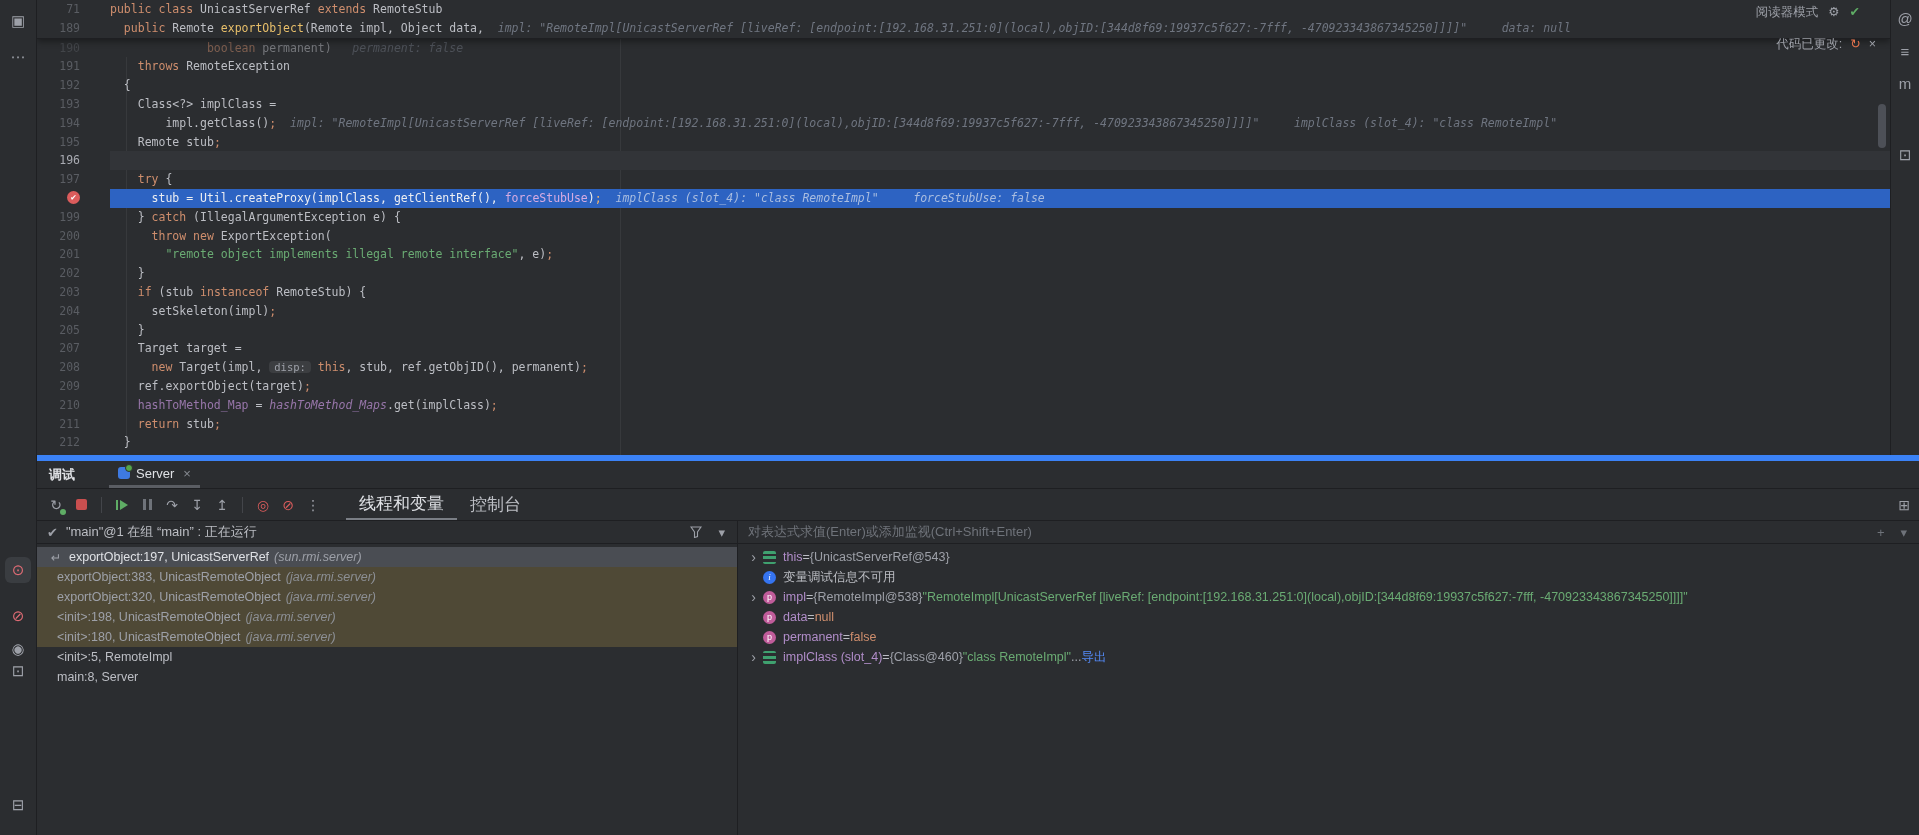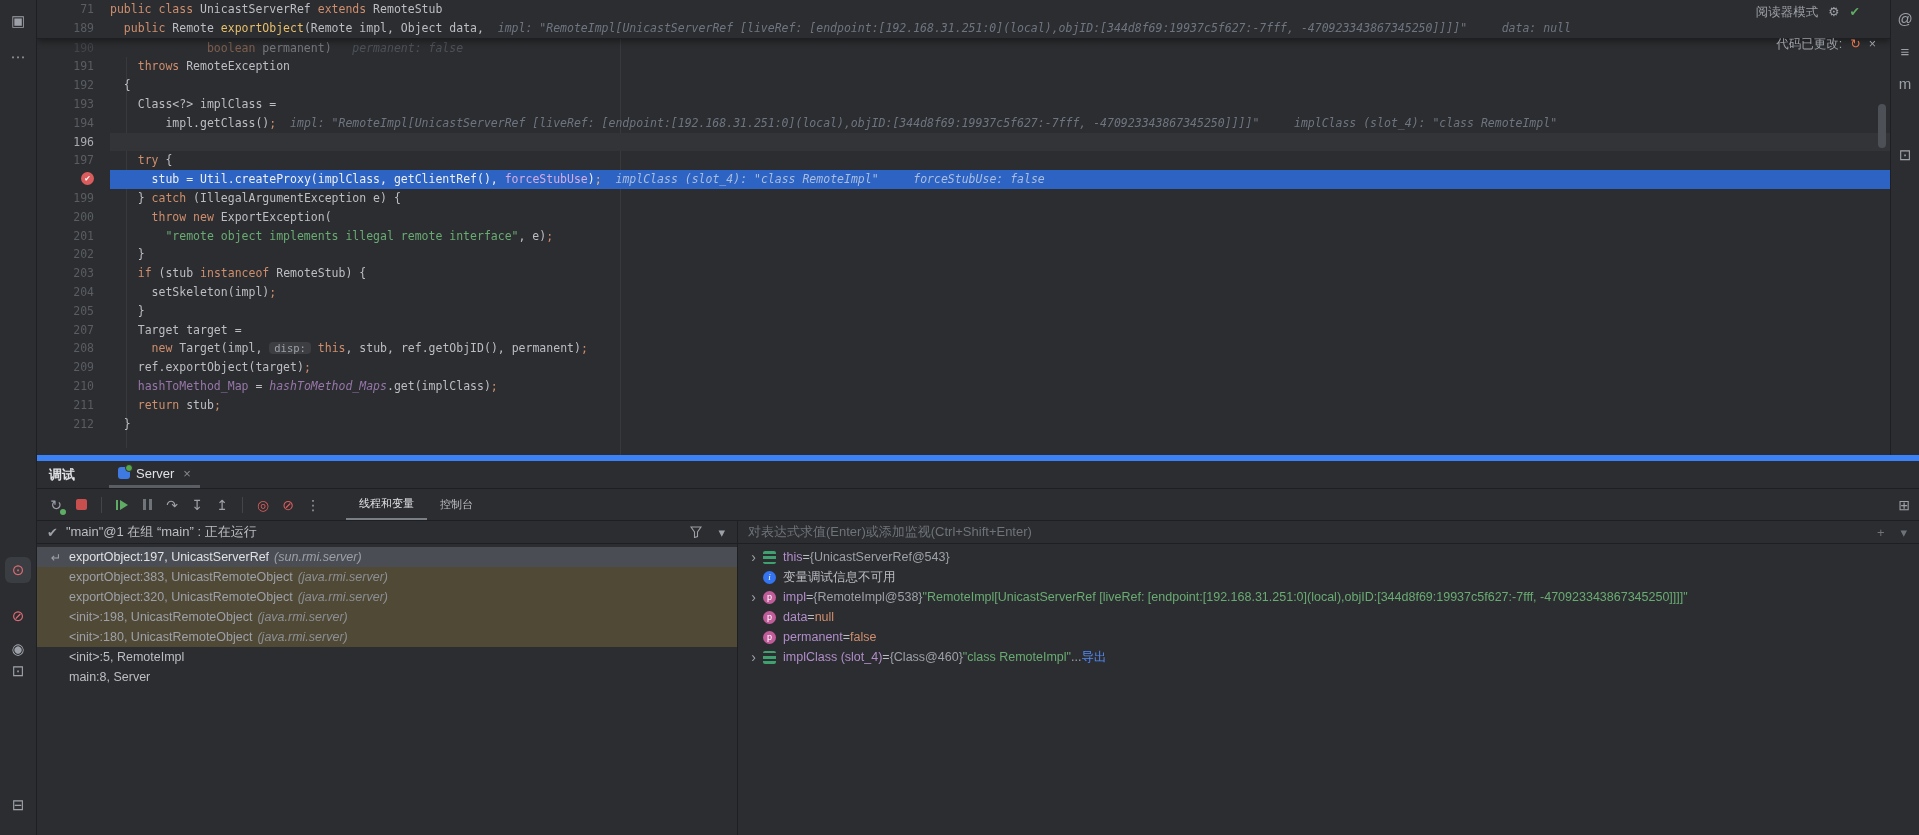--- a/index.html
+++ b/index.html
@@ -12,21 +12,21 @@
   .st-icon{position:absolute;left:50%;transform:translateX(-50%);width:26px;height:26px;
            display:flex;align-items:center;justify-content:center;color:#9DA0A8;font-size:15px;
            border-radius:6px;cursor:pointer}
   .st-icon.red{color:#E06C75}
   .st-icon.active{background:#3A3D41}
   
   .editor{position:absolute;left:37px;top:0;width:1853px;height:455px;background:#2B2D30;overflow:hidden;
           font-family:"DejaVu Sans Mono",monospace;font-size:11.5px;line-height:18.8px}
   .guide{position:absolute;top:0;bottom:0;width:1px;background:#37393C;z-index:0}
   .code-row{display:flex;height:18.8px;white-space:pre;position:relative;z-index:1}
-  .gutter{flex:0 0 73px;width:73px;box-sizing:border-box;text-align:right;padding-right:16px;color:#5A5D63}
+  .gutter{flex:0 0 73px;width:73px;box-sizing:border-box;text-align:right;padding-right:30px;color:#5A5D63}
   .code{flex:1;color:#BCBEC4}
   #sticky-lines{position:relative;z-index:3;background:#2B2D30;border-bottom:1px solid #1E1F22;
                 box-shadow:0 3px 6px rgba(0,0,0,.35)}
   .code-row.dim{opacity:.5}
   .code-row.current .code{background:#323438}
   .code-row.current .gutter{color:#A9ABB2}
   .code-row.exec .code{background:#2D63C2}
   .bp{display:inline-block;width:13px;height:13px;border-radius:50%;background:#DB5C5C;color:#fff;
       font-size:9px;line-height:13px;text-align:center;vertical-align:middle;margin-top:-2px}
   .t-kw{color:#CF8E6D}.t-plain{color:#BCBEC4}.t-method{color:#E8BF6A}.t-str{color:#6AAB73}
@@ -60,35 +60,35 @@
   .tb-icon{width:22px;height:22px;display:flex;align-items:center;justify-content:center;font-size:14px;
            border-radius:4px;cursor:pointer;position:relative;color:#9DA0A8}
   .tb-sep{width:1px;height:16px;background:#43454A;margin:0 6px}
   .tb-icon.rerun::after{content:"";position:absolute;width:6px;height:6px;border-radius:50%;background:#5FAD65;right:1px;bottom:1px}
   .tb-icon.stop::before{content:"";width:11px;height:11px;background:#C94F4F;border-radius:2px;display:block}
   .tb-icon.resume::before{content:"";width:2px;height:10px;background:#5FAD65;margin-right:2px}
   .tb-icon.resume::after{content:"";width:0;height:0;border-left:8px solid #5FAD65;border-top:5px solid transparent;border-bottom:5px solid transparent}
   .tb-icon.pause::before{content:"";width:3px;height:11px;background:#6F737A;margin-right:3px}
   .tb-icon.pause::after{content:"";width:3px;height:11px;background:#6F737A}
   .dbg-tw-tabs{display:flex;margin-left:22px;height:100%}
-  .tw-tab{display:flex;align-items:center;padding:0 13px;color:#BCBEC4;height:100%;box-sizing:border-box;cursor:pointer;font-size:11px}
+  .tw-tab{display:flex;align-items:center;padding:0 13px;color:#BCBEC4;height:100%;box-sizing:border-box;cursor:pointer;font-size:17px}
   .tw-tab.active{border-bottom:2px solid #7A7E85;color:#DFE1E5}
   .layout-icon{position:absolute;right:9px;color:#9DA0A8;font-size:14px;cursor:pointer}
   .dbg-content{display:flex;height:calc(100% - 60px)}
   .frames-col{width:700px;flex:0 0 700px;border-right:1px solid #1E1F22;display:flex;flex-direction:column}
   .vars-col{flex:1;display:flex;flex-direction:column;min-width:0}
   .col-head{height:22px;flex:0 0 22px;border-bottom:1px solid #1E1F22;display:flex;align-items:center;
             padding:0 10px;position:relative;font-size:13px;color:#BCBEC4;white-space:nowrap}
   .th-check{color:#9DA0A8;margin-right:8px}
   .head-right{position:absolute;right:12px;display:flex;gap:16px;align-items:center;color:#9DA0A8}
   .funnel{width:12px;height:12px;display:block}
   .watch-ph{color:#6F737A}
   .dim-ic{color:#6F737A}
   .frames{padding-top:3px}
-  .frame-row{height:20px;display:flex;align-items:center;padding-left:32px;cursor:pointer;white-space:nowrap}
+  .frame-row{height:20px;display:flex;align-items:center;padding-left:20px;cursor:pointer;white-space:nowrap}
   .frame-row.current{background:#4A4D53;padding-left:10px;color:#DFE1E5}
   .fr-ptr{width:18px;color:#9DA0A8;margin-right:4px;text-align:center}
   .frame-row.library{background:#4F4936;color:#9DA0A8}
   .frame-row.plain{color:#BCBEC4}
   .fr-pkg{font-style:italic;color:#8C8F94;margin-left:5px}
   .frame-row.current .fr-pkg{color:#9DA0A8}
   .vars{padding-top:3px}
   .var-row{height:20px;display:flex;align-items:center;padding-left:8px;white-space:nowrap;cursor:pointer;overflow:hidden}
   .v-chevron{width:15px;flex:0 0 15px;color:#9DA0A8;font-size:14px;text-align:center}
   .v-icon{width:13px;height:13px;flex:0 0 13px;margin:0 7px 0 2px;border-radius:50%;
@@ -128,20 +128,21 @@
   <div id="sticky-lines">
       <div class="code-row"><span class="gutter">71</span><span class="code"><span></span><span class="t-kw">public class </span><span class="t-plain">UnicastServerRef </span><span class="t-kw">extends </span><span class="t-plain">RemoteStub</span></span></div>
       <div class="code-row"><span class="gutter">189</span><span class="code"><span>  </span><span class="t-kw">public </span><span class="t-plain">Remote </span><span class="t-method">exportObject</span><span class="t-plain">(Remote impl, Object data,</span><span class="t-hint">  impl: "RemoteImpl[UnicastServerRef [liveRef: [endpoint:[192.168.31.251:0](local),objID:[344d8f69:19937c5f627:-7fff, -470923343867345250]]]]"     data: null</span></span></div>
     </div>
   <div id="code-lines">
       <div class="code-row dim"><span class="gutter">190</span><span class="code"><span>              </span><span class="t-kw">boolean </span><span class="t-plain">permanent)</span><span class="t-hint">   permanent: false</span></span></div>
       <div class="code-row"><span class="gutter">191</span><span class="code"><span>    </span><span class="t-kw">throws </span><span class="t-plain">RemoteException</span></span></div>
       <div class="code-row"><span class="gutter">192</span><span class="code"><span>  </span><span class="t-plain">{</span></span></div>
       <div class="code-row"><span class="gutter">193</span><span class="code"><span>    </span><span class="t-plain">Class&lt;?&gt; implClass =</span></span></div>
       <div class="code-row"><span class="gutter">194</span><span class="code"><span>        </span><span class="t-plain">impl.getClass()</span><span class="t-semi">;</span><span class="t-hint">  impl: "RemoteImpl[UnicastServerRef [liveRef: [endpoint:[192.168.31.251:0](local),objID:[344d8f69:19937c5f627:-7fff, -470923343867345250]]]]"     implClass (slot_4): "class RemoteImpl"</span></span></div>
+      <div class="code-row"><span class="gutter">195</span><span class="code"><span>    </span><span class="t-plain">Remote stub</span><span class="t-semi">;</span></span></div>
       <div class="code-row current"><span class="gutter">196</span><span class="code"><span></span></span></div>
       <div class="code-row"><span class="gutter">197</span><span class="code"><span>    </span><span class="t-kw">try </span><span class="t-plain">{</span></span></div>
       <div class="code-row exec"><span class="gutter"><span class="bp">✔</span></span><span class="code"><span>      </span><span class="t-plain">stub = Util.</span><span class="t-smethod">createProxy</span><span class="t-plain">(implClass, getClientRef(), </span><span class="t-field">forceStubUse</span><span class="t-plain">)</span><span class="t-semi">;</span><span class="t-hint">  implClass (slot_4): "class RemoteImpl"     forceStubUse: false</span></span></div>
       <div class="code-row"><span class="gutter">199</span><span class="code"><span>    </span><span class="t-plain">} </span><span class="t-kw">catch </span><span class="t-plain">(IllegalArgumentException e) {</span></span></div>
       <div class="code-row"><span class="gutter">200</span><span class="code"><span>      </span><span class="t-kw">throw new </span><span class="t-plain">ExportException(</span></span></div>
       <div class="code-row"><span class="gutter">201</span><span class="code"><span>        </span><span class="t-str">"remote object implements illegal remote interface"</span><span class="t-plain">, e)</span><span class="t-semi">;</span></span></div>
       <div class="code-row"><span class="gutter">202</span><span class="code"><span>    </span><span class="t-plain">}</span></span></div>
       <div class="code-row"><span class="gutter">203</span><span class="code"><span>    </span><span class="t-kw">if </span><span class="t-plain">(stub </span><span class="t-kw">instanceof </span><span class="t-plain">RemoteStub) {</span></span></div>
       <div class="code-row"><span class="gutter">204</span><span class="code"><span>      </span><span class="t-plain">setSkeleton(impl)</span><span class="t-semi">;</span></span></div>
       <div class="code-row"><span class="gutter">205</span><span class="code"><span>    </span><span class="t-plain">}</span></span></div>

